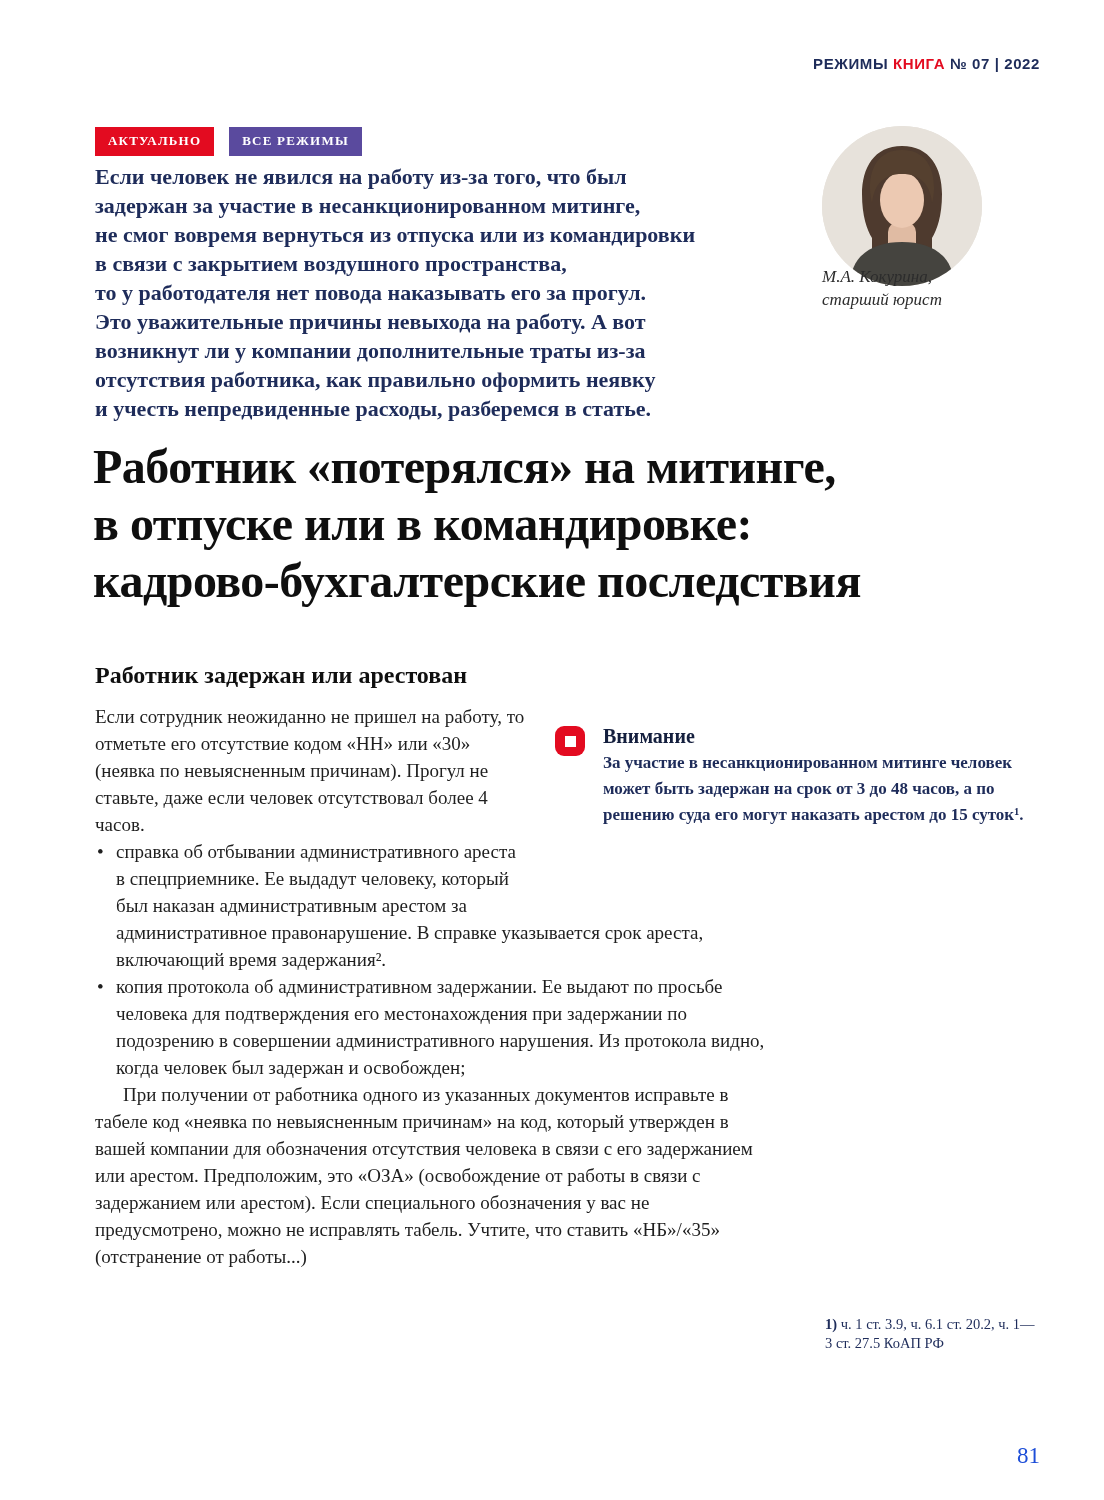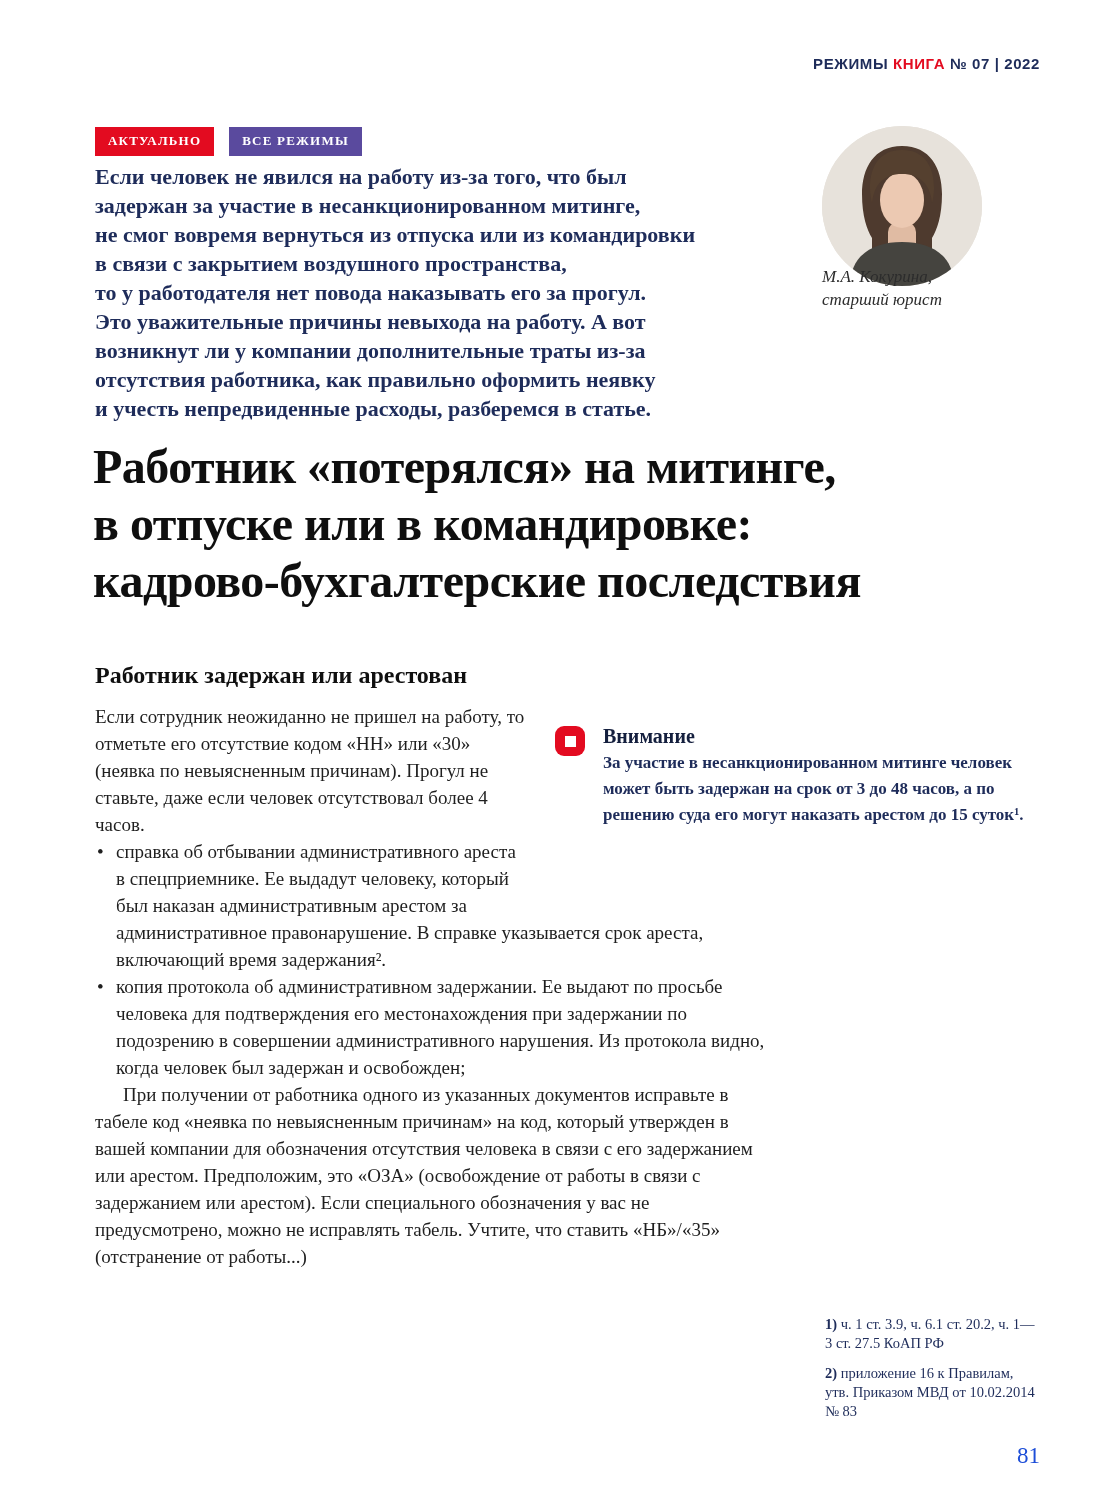--- a/index.html
+++ b/index.html
@@ -130,21 +130,17 @@
         <div class="callout-text">За участие в несанкционированном митинге человек может быть задержан на срок от 3 до 48 часов, а по решению суда его могут наказать арестом до 15 суток¹.</div>
       </div>
     </div>
   </div>
 
   <div class="footnotes">
     <div class="footnote">
       <span class="num">1)</span>
       <span>ч. 1 ст. 3.9, ч. 6.1 ст. 20.2, ч. 1—3 ст. 27.5 КоАП РФ</span>
     </div>
-    <div class="footnote">
-      <span class="num">2)</span>
-      <span>приложение 16 к Правилам, утв. Приказом МВД от 10.02.2014 № 83</span>
-    </div>
   </div>
 
   <div class="page-number">81</div>
 
 </div>
 
 </body></html>

